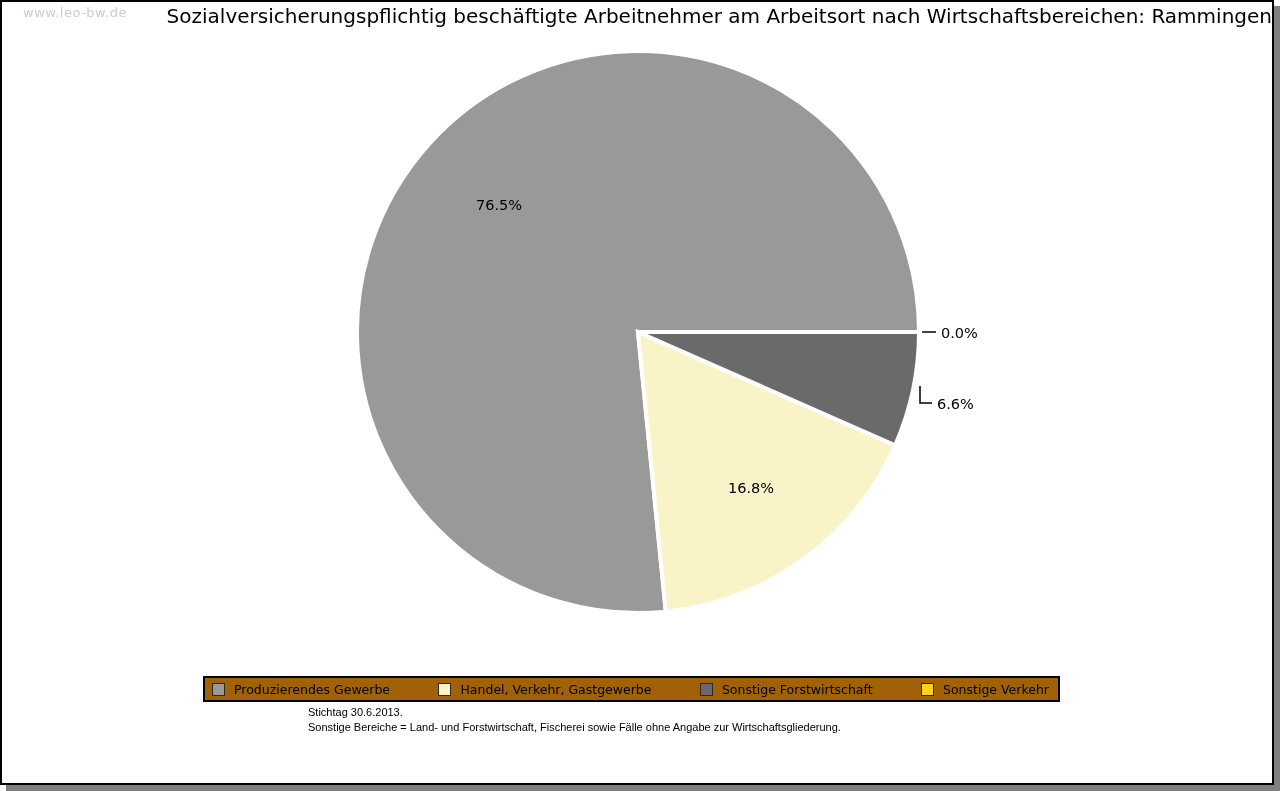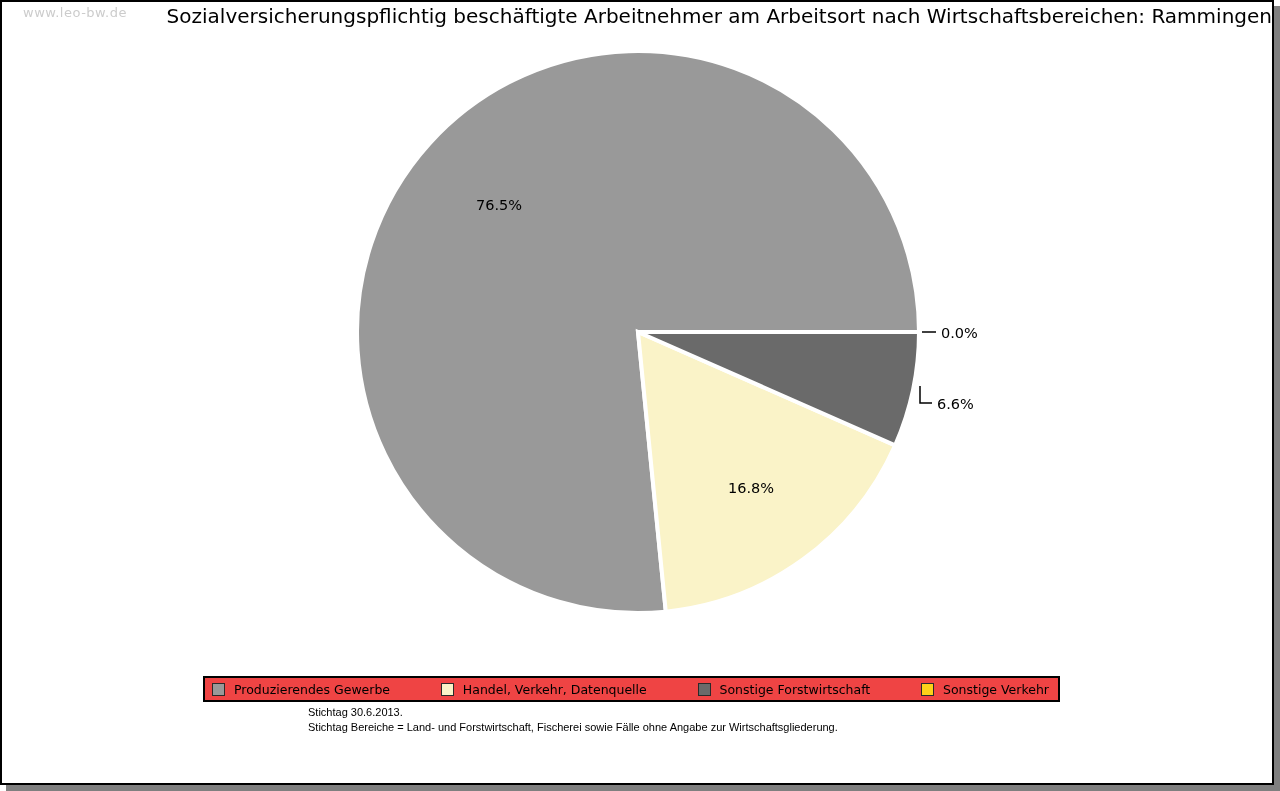--- a/index.html
+++ b/index.html
@@ -37,21 +37,21 @@
   .pct-label {
     font-family: "DejaVu Sans", sans-serif;
     font-size: 14.5px;
     fill: #000;
   }
   .legend {
     position: absolute; left: 201px; top: 674px;
     width: 857px; height: 26px;
     box-sizing: border-box;
     border: 2px solid #000;
-    background: #ef4444;
+    background: #a16207;
     display: flex; align-items: center;
     justify-content: space-between;
     padding: 0 9px 0 7px;
   }
   .legend-item {
     display: flex; align-items: center;
     gap: 9px;
     font-size: 12.5px; color: #000;
     white-space: nowrap;
   }
@@ -95,31 +95,31 @@
     <text class="pct-label" x="939" y="336" text-anchor="start">0.0%</text>
   </svg>
 
   <div class="legend">
     <div class="legend-item">
       <span class="swatch" style="background: rgb(153, 153, 153);"></span>
       <span>Produzierendes Gewerbe</span>
     </div>
     <div class="legend-item">
       <span class="swatch" style="background: rgb(250, 243, 200);"></span>
-      <span>Handel, Verkehr, Datenquelle</span>
+      <span>Handel, Verkehr, Gastgewerbe</span>
     </div>
     <div class="legend-item">
       <span class="swatch" style="background: rgb(106, 106, 106);"></span>
       <span>Sonstige Forstwirtschaft</span>
     </div>
     <div class="legend-item">
       <span class="swatch" style="background: rgb(253, 209, 25);"></span>
       <span>Sonstige Verkehr</span>
     </div>
   </div>
 
   <div class="footer">
     <div>Stichtag 30.6.2013.</div>
-    <div>Stichtag Bereiche = Land- und Forstwirtschaft, Fischerei sowie Fälle ohne Angabe zur Wirtschaftsgliederung.</div>
+    <div>Sonstige Bereiche = Land- und Forstwirtschaft, Fischerei sowie Fälle ohne Angabe zur Wirtschaftsgliederung.</div>
     <div class="footer-gap"></div>
   </div>
 
 </div>
 
 </body></html>

